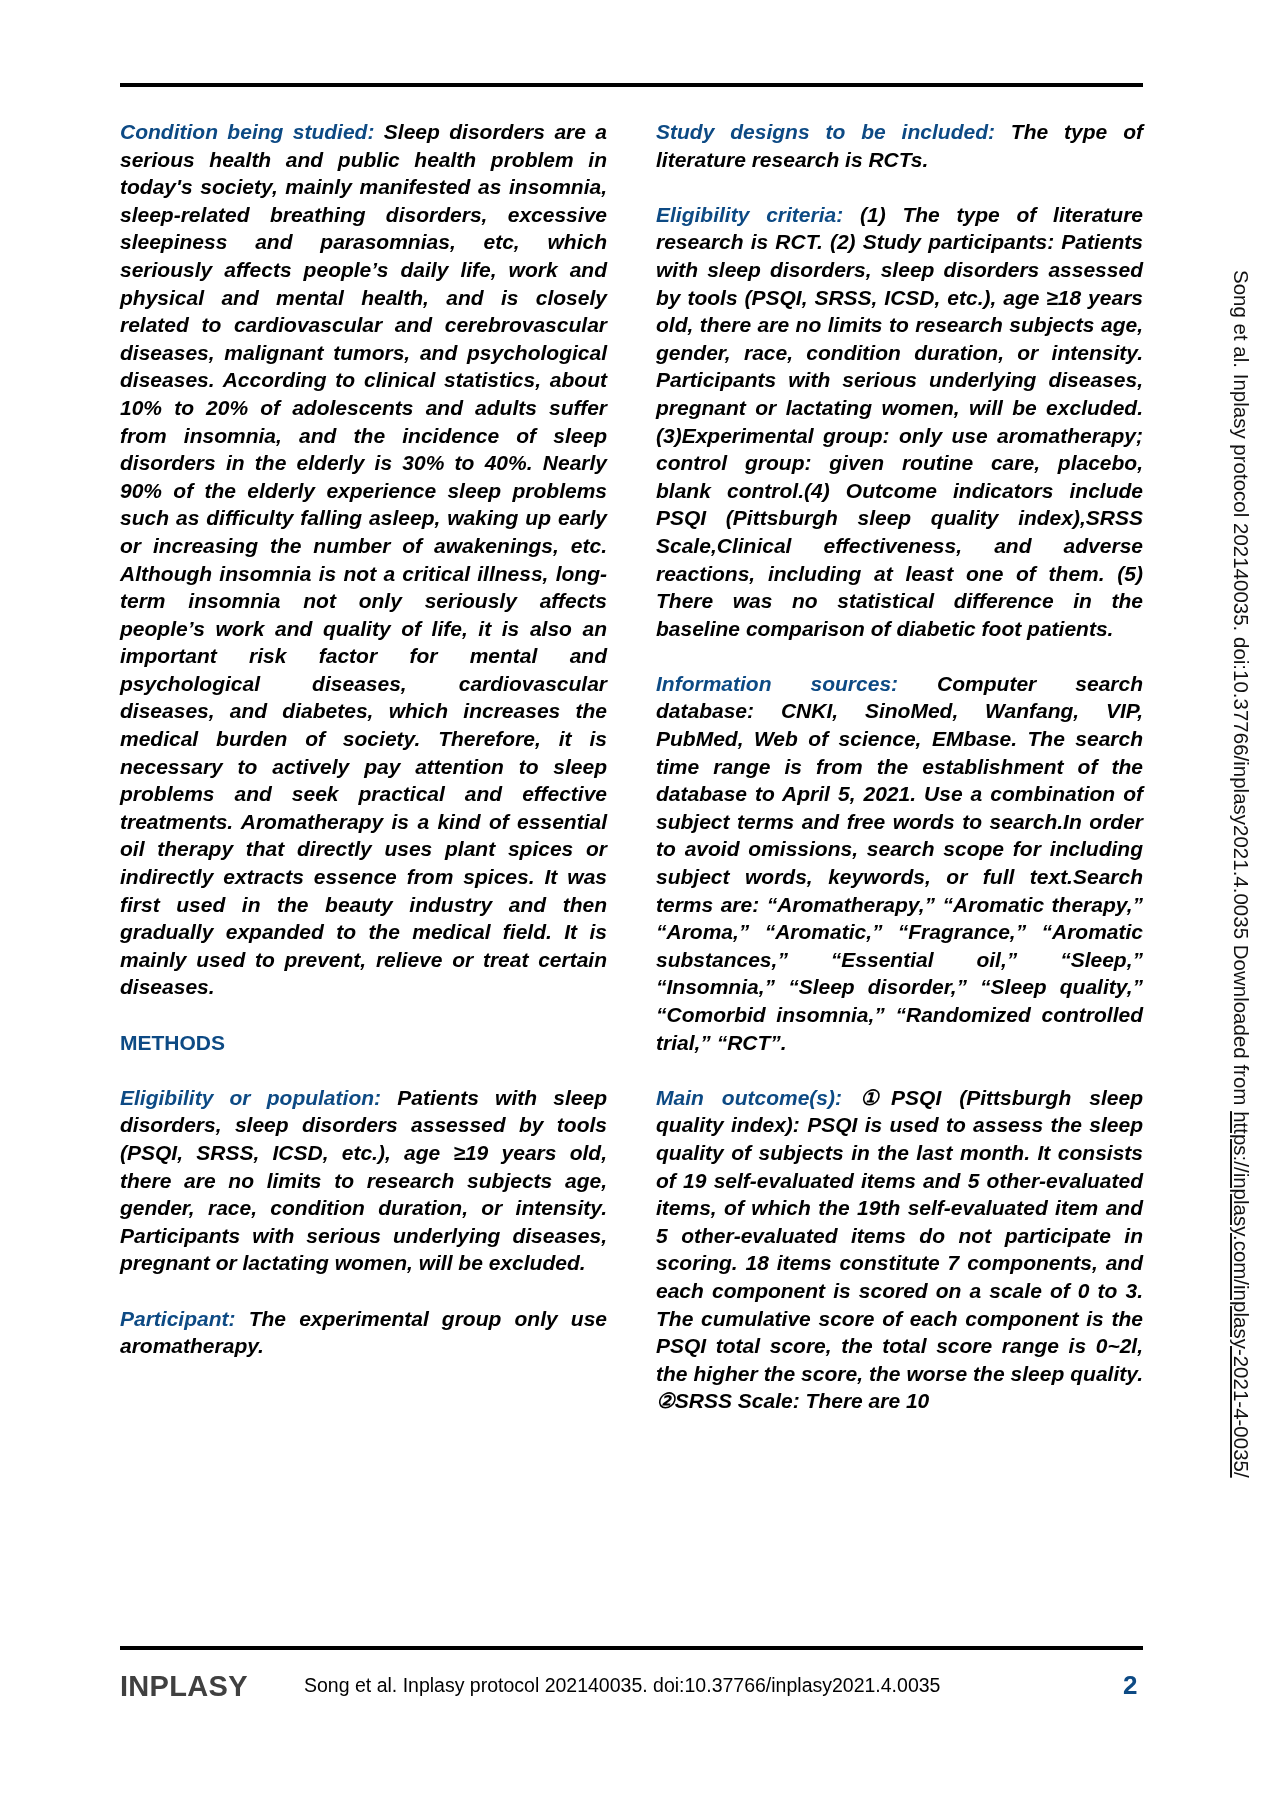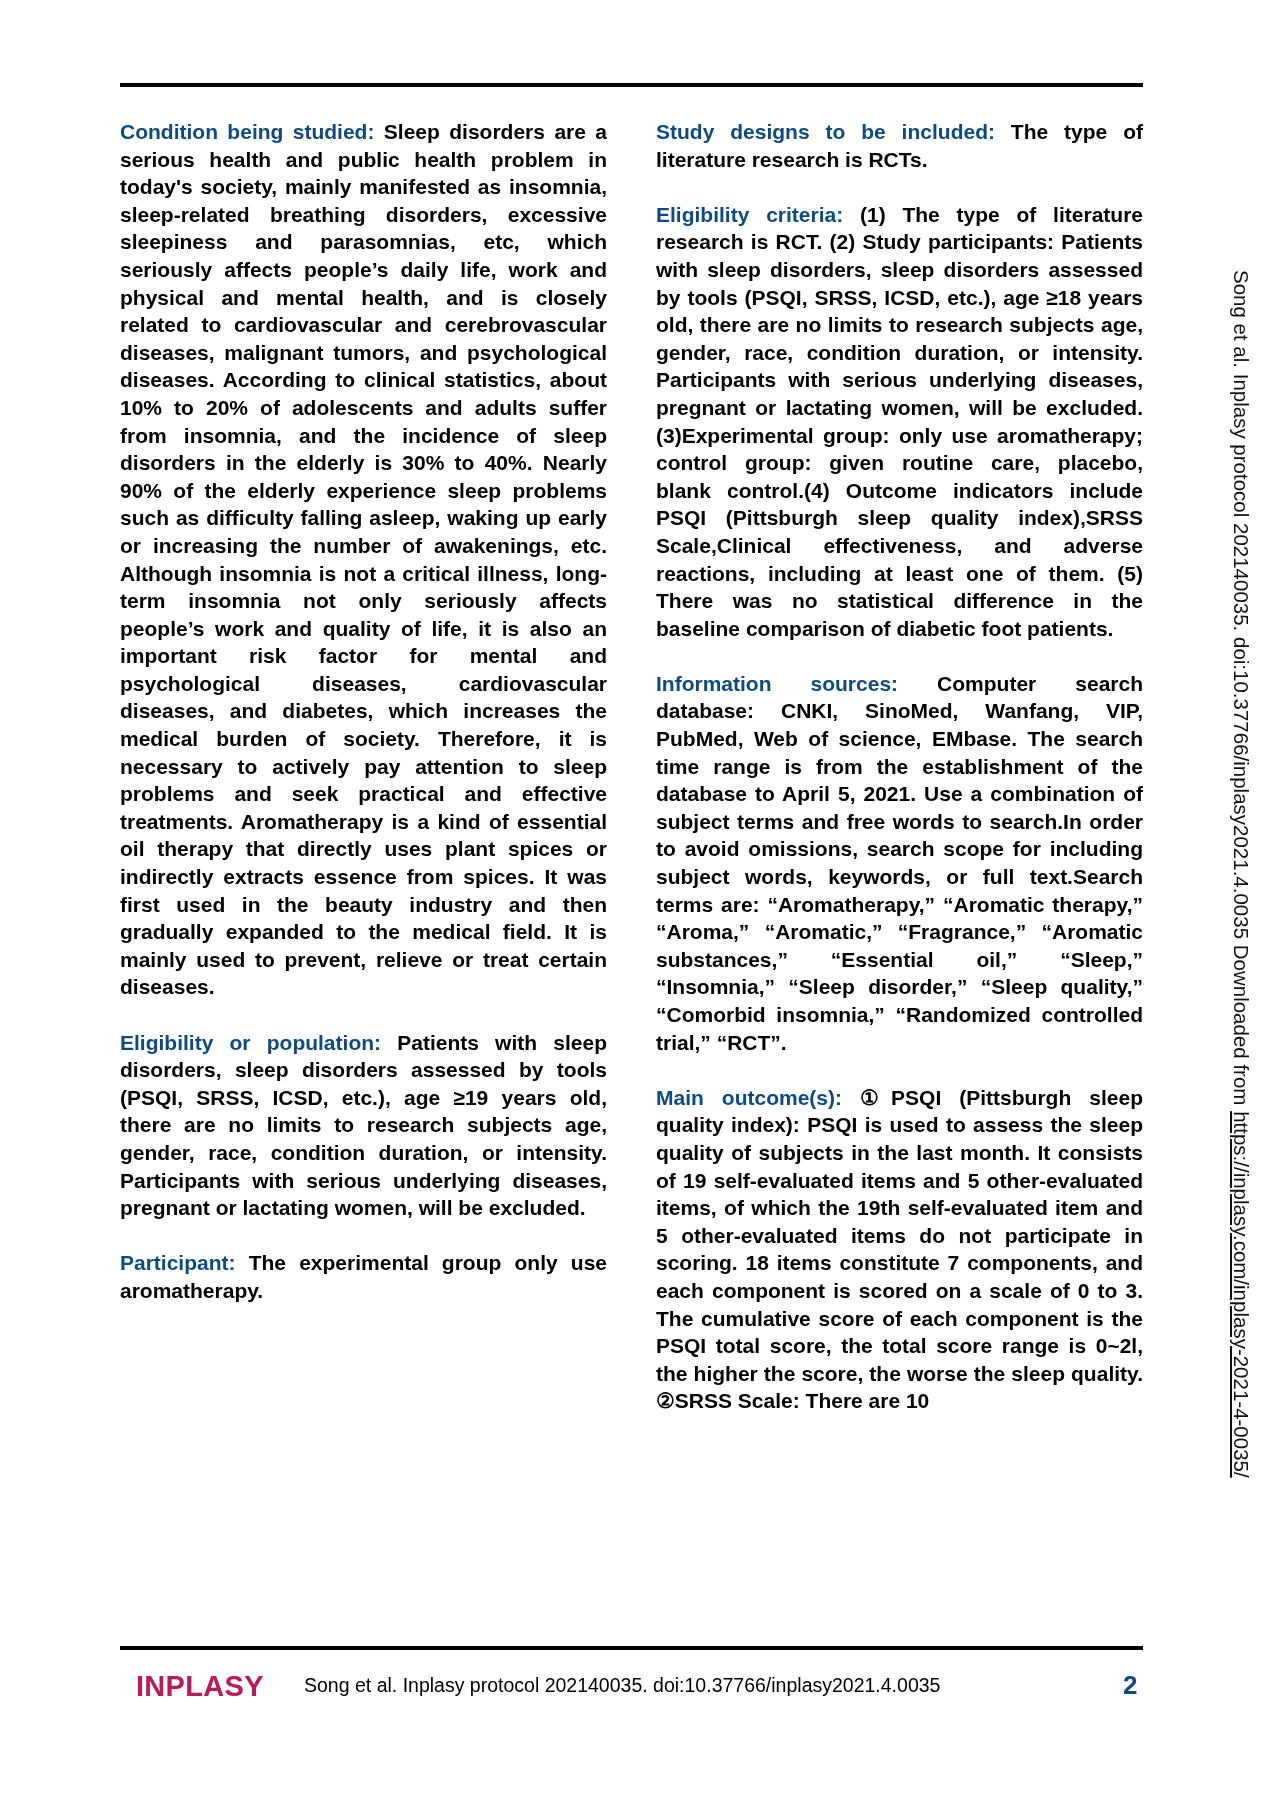--- a/index.html
+++ b/index.html
@@ -4,38 +4,39 @@
 <style>
   html, body { margin: 0; padding: 0; background: #ffffff; }
   body { width: 1273px; height: 1800px; position: relative; overflow: hidden;
          font-family: "Liberation Sans", sans-serif; color: #000; }
   .top-rule { position: absolute; left: 120px; top: 83px; width: 1023px; height: 4px; background: #000; }
   .bottom-rule { position: absolute; left: 120px; top: 1646px; width: 1023px; height: 4px; background: #000; }
   .col { position: absolute; top: 118px; width: 487px; font-size: 21px; font-weight: bold;
          line-height: 27.6px; text-align: justify; }
   .col-left { left: 120px; }
   .col-right { left: 656px; }
-  .para { margin: 0 0 27.6px 0; }
+  .para { margin: 0 0 27.6px 0; font-style: italic; }
   .label { color: #0d4a84; }
   .heading { color: #0d4a84; margin: 0 0 27.6px 0; }
-  .footer-brand { position: absolute; left: 136px; top: 1670px; font-size: 29px; font-weight: bold;
-                  color: #be185d; letter-spacing: 0.3px; }
+  .footer-brand { position: absolute; left: 120px; top: 1670px; font-size: 29px; font-weight: bold;
+                  color: #404040; letter-spacing: 0.3px; }
   .footer-cite { position: absolute; left: 304px; top: 1674px; font-size: 19.5px; color: #000; }
   .footer-page { position: absolute; left: 1123px; top: 1670px; font-size: 26px; font-weight: bold; color: #0d4a84; }
   .side-note { position: absolute; left: 1253px; top: 270px; transform-origin: 0 0; transform: rotate(90deg);
                white-space: nowrap; font-size: 20.5px; color: #111; }
   .side-note .link { text-decoration: underline; }
 </style>
 </head>
 <body>
 
 <div class="top-rule"></div>
 
 <div class="col col-left">
   <p class="para"><span class="label">Condition being studied:</span><span> Sleep disorders are a serious health and public health problem in today's society, mainly manifested as insomnia, sleep-related breathing disorders, excessive sleepiness and parasomnias, etc, which seriously affects people’s daily life, work and physical and mental health, and is closely related to cardiovascular and cerebrovascular diseases, malignant tumors, and psychological diseases. According to clinical statistics, about 10% to 20% of adolescents and adults suffer from insomnia, and the incidence of sleep disorders in the elderly is 30% to 40%. Nearly 90% of the elderly experience sleep problems such as difficulty falling asleep, waking up early or increasing the number of awakenings, etc. Although insomnia is not a critical illness, long-term insomnia not only seriously affects people’s work and quality of life, it is also an important risk factor for mental and psychological diseases, cardiovascular diseases, and diabetes, which increases the medical burden of society. Therefore, it is necessary to actively pay attention to sleep problems and seek practical and effective treatments. Aromatherapy is a kind of essential oil therapy that directly uses plant spices or indirectly extracts essence from spices. It was first used in the beauty industry and then gradually expanded to the medical field. It is mainly used to prevent, relieve or treat certain diseases.</span></p>
+  <p class="heading">METHODS</p>
   <p class="para"><span class="label">Eligibility or population:</span><span> Patients with sleep disorders, sleep disorders assessed by tools (PSQI, SRSS, ICSD, etc.), age ≥19 years old, there are no limits to research subjects age, gender, race, condition duration, or intensity. Participants with serious underlying diseases, pregnant or lactating women, will be excluded.</span></p>
   <p class="para"><span class="label">Participant:</span><span> The experimental group only use aromatherapy.</span></p>
 </div>
 
 <div class="col col-right">
   <p class="para"><span class="label">Study designs to be included:</span><span> The type of literature research is RCTs.</span></p>
   <p class="para"><span class="label">Eligibility criteria:</span><span> (1) The type of literature research is RCT. (2) Study participants: Patients with sleep disorders, sleep disorders assessed by tools (PSQI, SRSS, ICSD, etc.), age ≥18 years old, there are no limits to research subjects age, gender, race, condition duration, or intensity. Participants with serious underlying diseases, pregnant or lactating women, will be excluded. (3)Experimental group: only use aromatherapy; control group: given routine care, placebo, blank control.(4) Outcome indicators include PSQI (Pittsburgh sleep quality index),SRSS Scale,Clinical effectiveness, and adverse reactions, including at least one of them. (5) There was no statistical difference in the baseline comparison of diabetic foot patients.</span></p>
   <p class="para"><span class="label">Information sources:</span><span> Computer search database: CNKI, SinoMed, Wanfang, VIP, PubMed, Web of science, EMbase. The search time range is from the establishment of the database to April 5, 2021. Use a combination of subject terms and free words to search.In order to avoid omissions, search scope for including subject words, keywords, or full text.Search terms are: “Aromatherapy,” “Aromatic therapy,” “Aroma,” “Aromatic,” “Fragrance,” “Aromatic substances,” “Essential oil,” “Sleep,” “Insomnia,” “Sleep disorder,” “Sleep quality,” “Comorbid insomnia,” “Randomized controlled trial,” “RCT”.</span></p>
   <p class="para"><span class="label">Main outcome(s):</span><span> ①PSQI (Pittsburgh sleep quality index): PSQI is used to assess the sleep quality of subjects in the last month. It consists of 19 self-evaluated items and 5 other-evaluated items, of which the 19th self-evaluated item and 5 other-evaluated items do not participate in scoring. 18 items constitute 7 components, and each component is scored on a scale of 0 to 3. The cumulative score of each component is the PSQI total score, the total score range is 0~2l, the higher the score, the worse the sleep quality. ②SRSS Scale: There are 10</span></p>
 </div>

